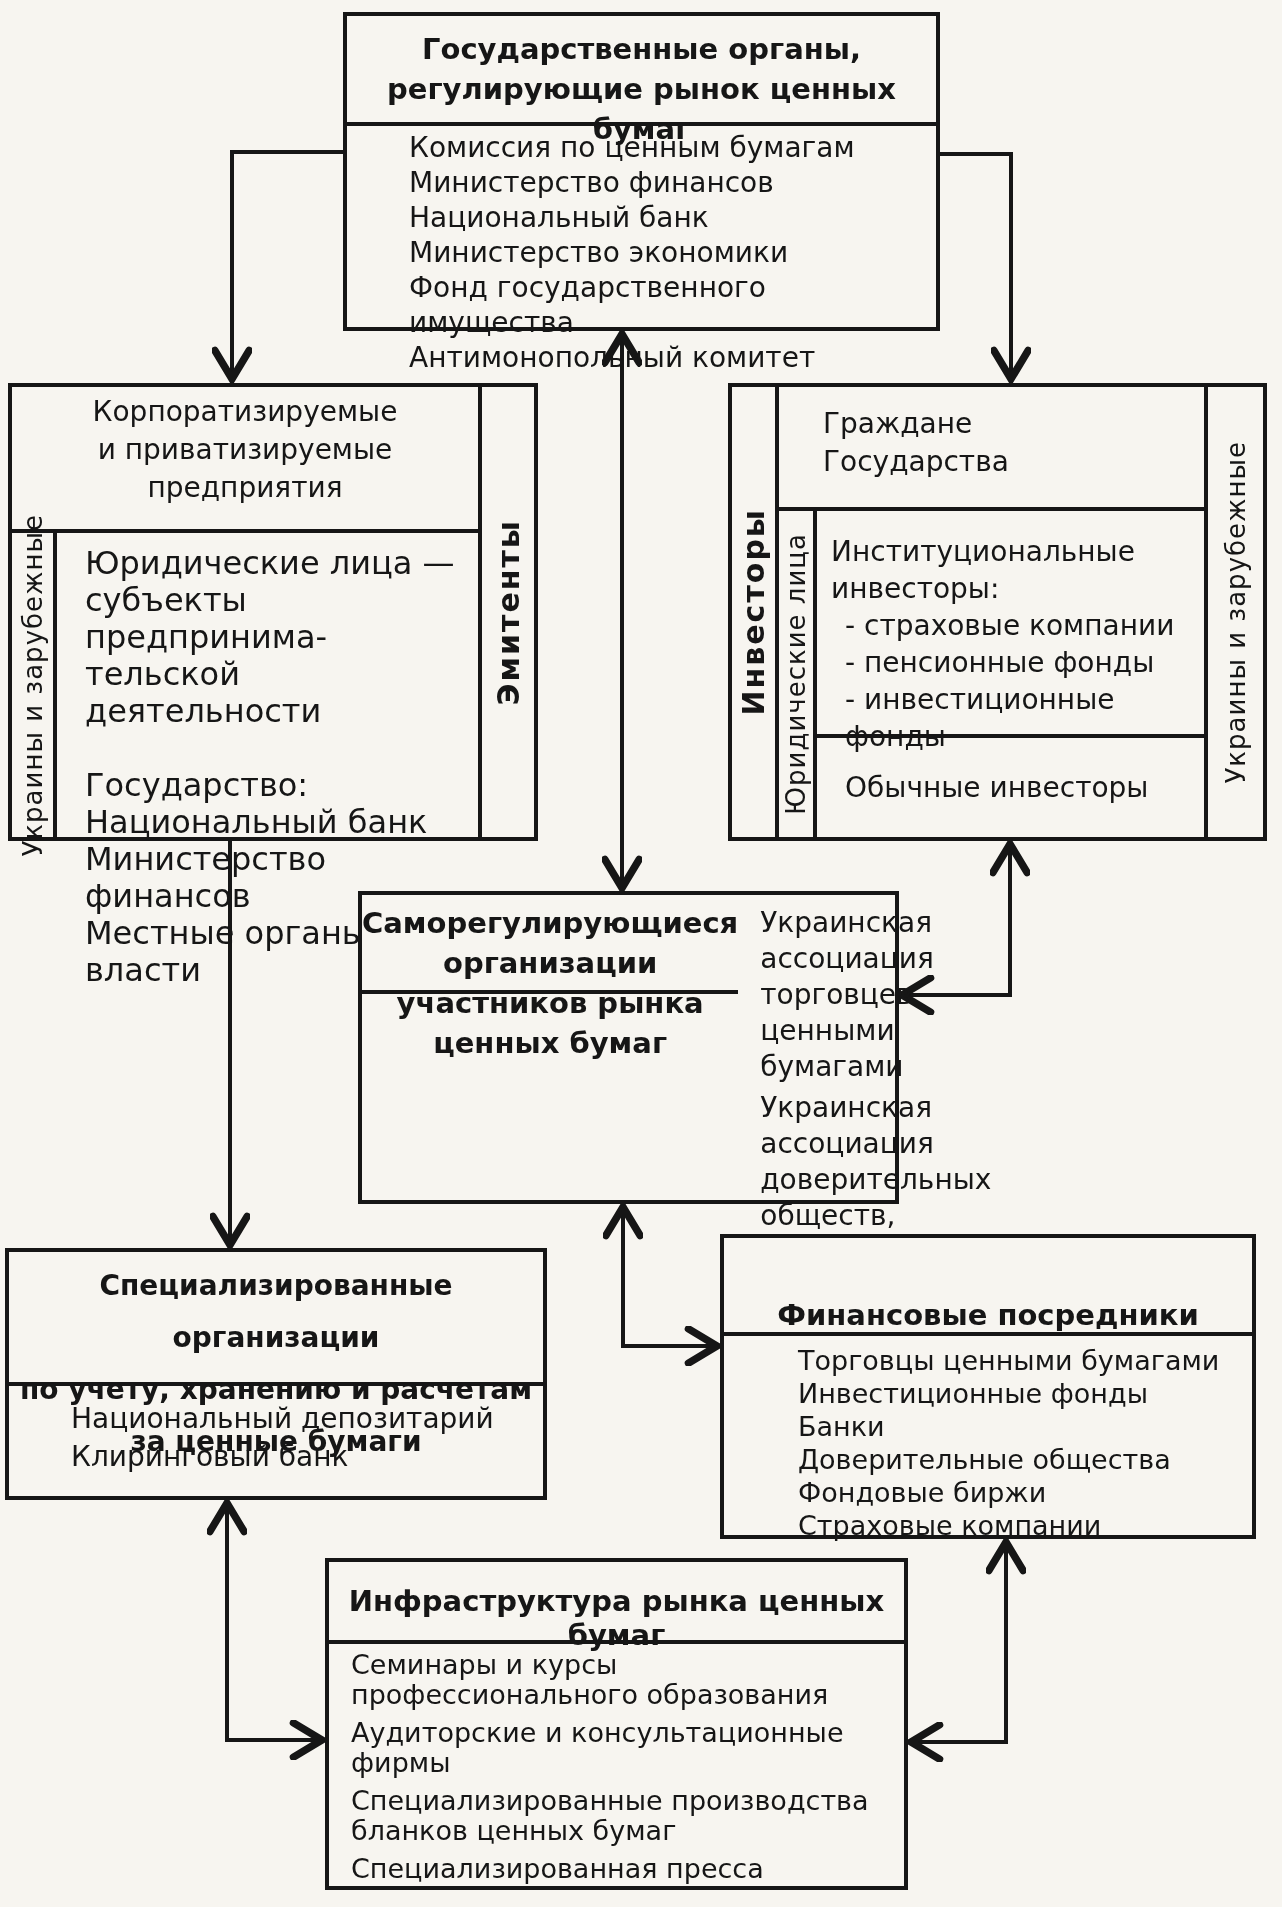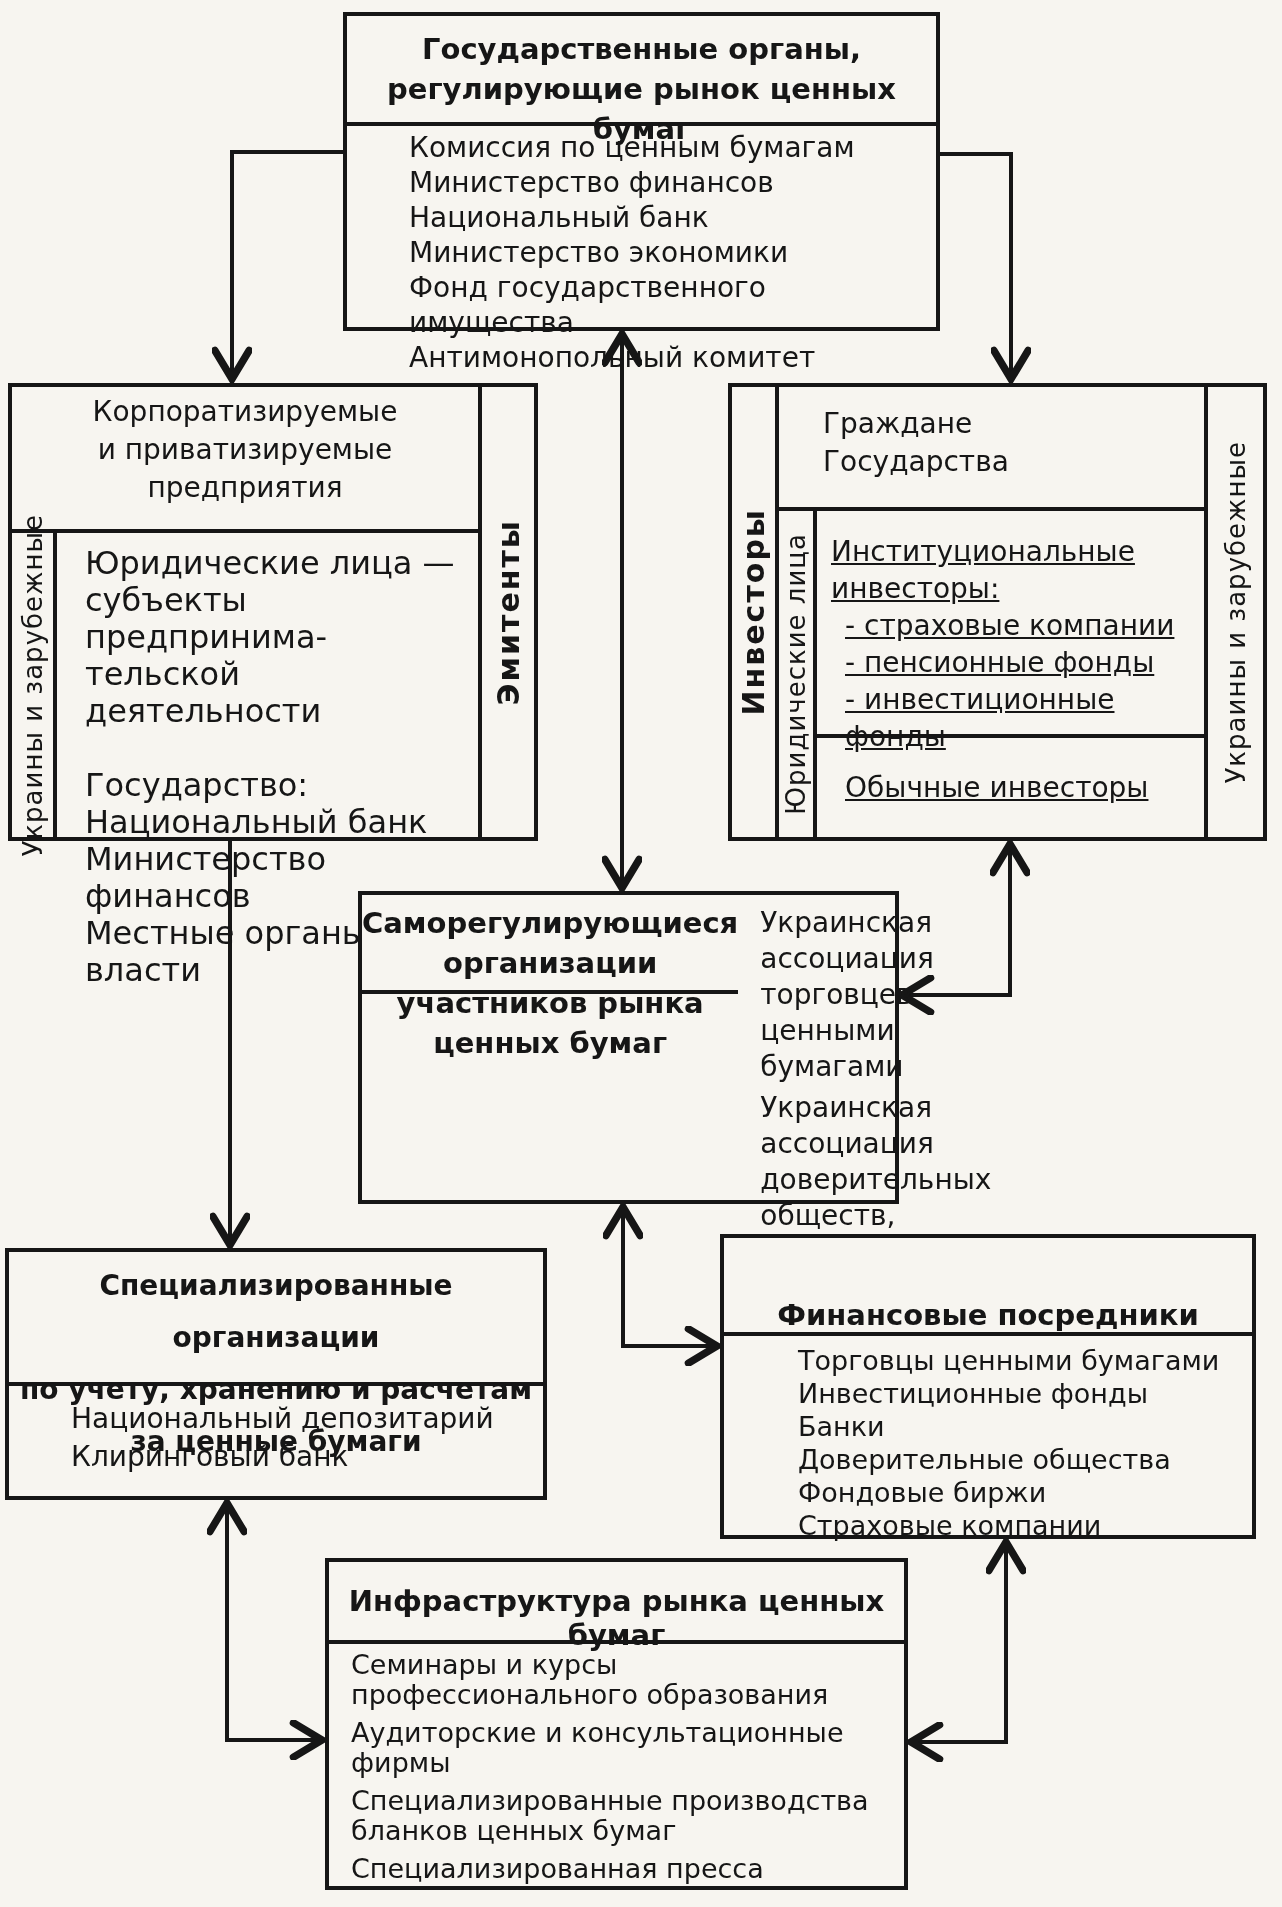--- a/index.html
+++ b/index.html
@@ -58,21 +58,21 @@
   #issuers .strip-role{width:56px;border-left:4px solid #161616;}
 
   
   #investors{left:728px;top:383px;width:539px;height:458px;}
   #investors .strip-inv{width:47px;border-right:4px solid #161616;}
   #investors .inv-main{flex:1;display:flex;flex-direction:column;min-width:0;}
   #investors .inv-header{box-sizing:border-box;height:124px;border-bottom:4px solid #161616;
            font-size:28px;line-height:38px;padding:18px 0 0 44px;}
   #investors .inv-lower{flex:1;display:flex;min-height:0;}
   #investors .strip-jur{width:38px;border-right:4px solid #161616;}
-  #investors .inv-content{flex:1;display:flex;flex-direction:column;min-width:0;text-decoration:underline;}
+  #investors .inv-content{flex:1;display:flex;flex-direction:column;min-width:0;}
   #investors .inv-inst{box-sizing:border-box;height:227px;border-bottom:4px solid #161616;
            padding:22px 0 0 14px;font-size:28px;line-height:37px;}
   #investors .inv-inst .dash{padding-left:14px;}
   #investors .inv-ord{flex:1;display:flex;align-items:center;
            padding-left:28px;font-size:28px;}
 
   
   #sro{left:358px;top:891px;width:541px;height:313px;flex-direction:row;}
   #sro .hd{box-sizing:border-box;height:99px;border-bottom:4px solid #161616;
            font-size:29px;font-weight:bold;line-height:40px;padding-top:8px;}

